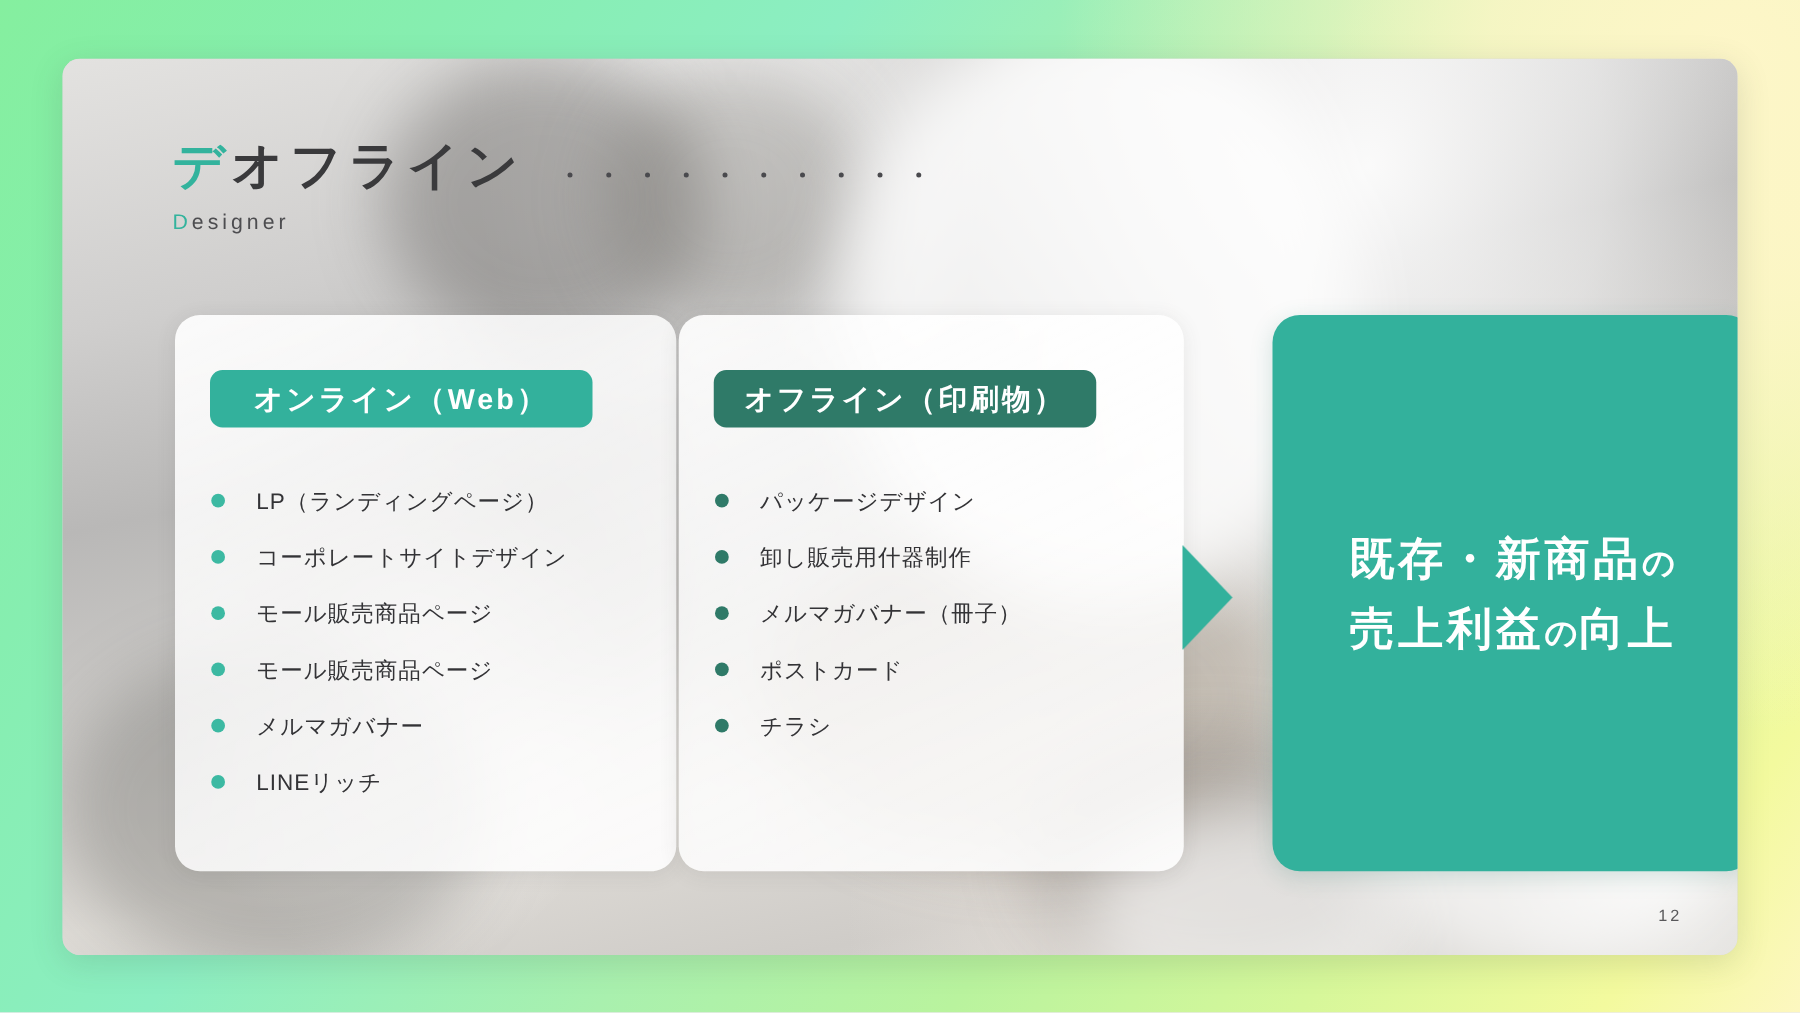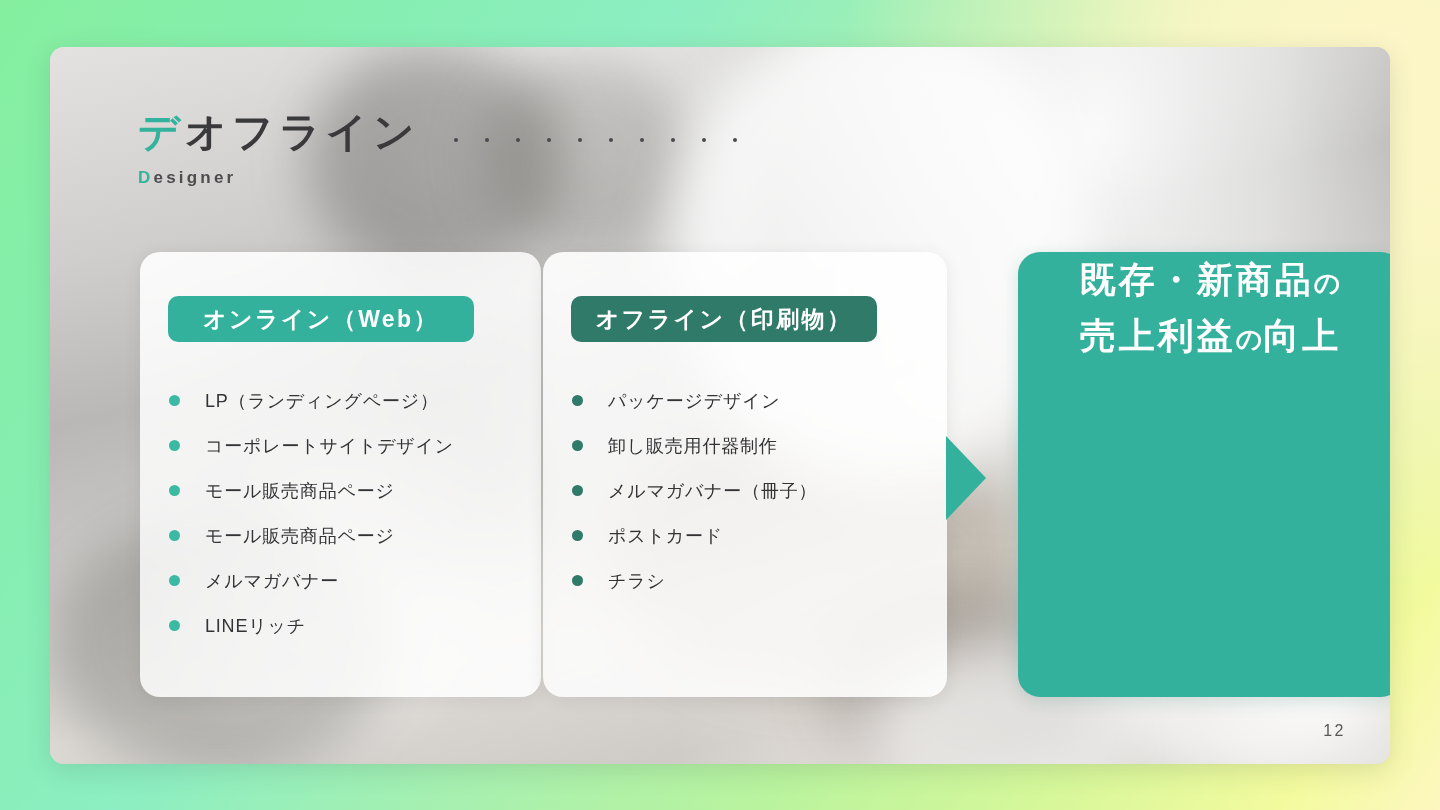--- a/index.html
+++ b/index.html
@@ -90,21 +90,21 @@
     width: 4px; height: 4px;
     border-radius: 50%;
     background: #4a4a4e;
     margin-right: 27px;
   }
   #page-subtitle {
     margin-top: 12px;
     font-size: 17px;
     letter-spacing: 3.2px;
     color: #4d4d50;
-    font-weight: 700;
+    font-weight: 400;
   }
   #page-subtitle .accent { color: #33b39d; }
 
   
   .list-card {
     position: absolute;
     top: 205px;
     height: 445px;
     border-radius: 20px;
     background: linear-gradient(155deg, rgba(255,255,255,0.90) 0%, rgba(255,255,255,0.80) 45%, rgba(255,255,255,0.88) 100%);
@@ -171,40 +171,40 @@
   
   #result-panel {
     position: absolute;
     left: 968px;
     top: 205px;
     width: 385px;
     height: 445px;
     border-radius: 22px;
     background: #33b19c;
     display: flex;
-    align-items: flex-start;
+    align-items: center;
     justify-content: center;
     box-shadow: 0 4px 18px rgba(40,120,105,0.18);
   }
   #result-text {
     text-align: center;
     color: #ffffff;
     font-weight: 700;
     font-size: 36px;
     line-height: 1.55;
     letter-spacing: 3px;
   }
   #result-text .small { font-size: 26px; letter-spacing: 1px; }
 
   
   #page-number {
     position: absolute;
     right: 44px;
     bottom: 24px;
-    font-size: 16px;
+    font-size: 13px;
     letter-spacing: 2.5px;
     color: #58585a;
   }
 </style>
 </head>
 <body>
 
 <div id="slide-canvas">
 
   <div id="slide-panel">

